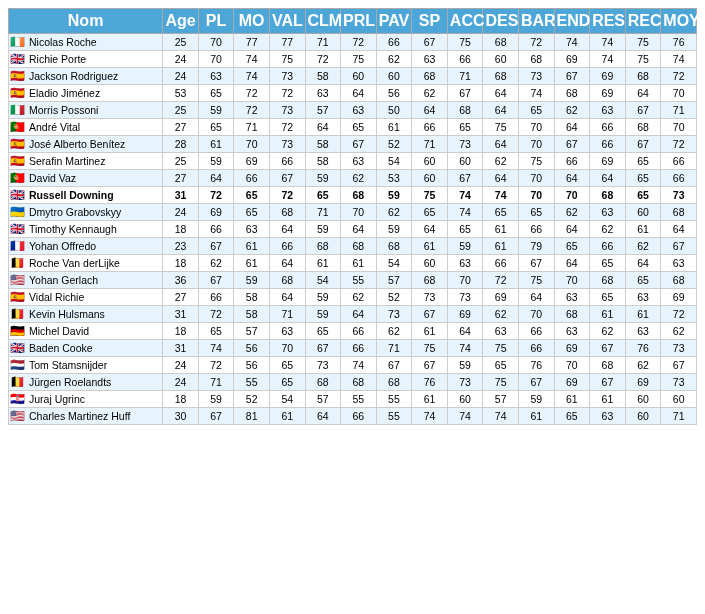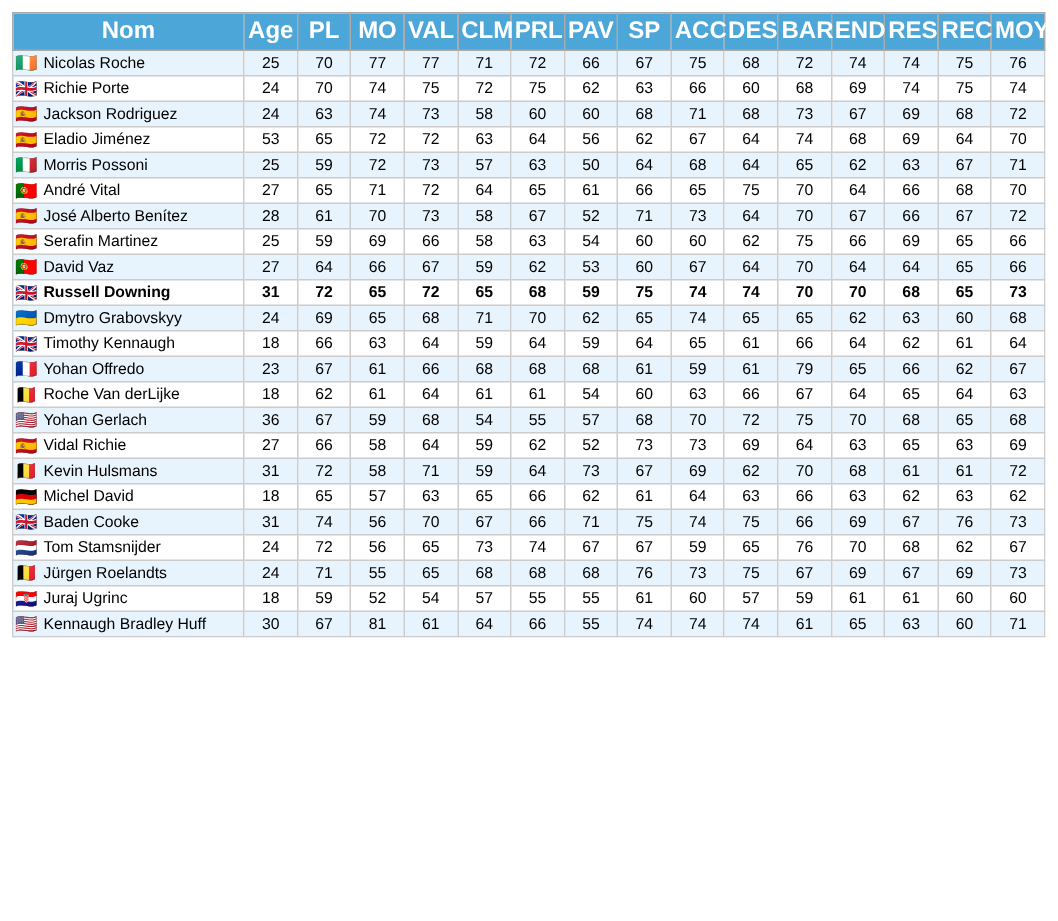--- a/index.html
+++ b/index.html
@@ -513,21 +513,21 @@
           <td>61</td>
           <td>60</td>
           <td>57</td>
           <td>59</td>
           <td>61</td>
           <td>61</td>
           <td>60</td>
           <td>60</td>
         </tr>
         <tr>
-          <td class="name-cell"><span class="flag">🇺🇸</span><span>Kennaugh Bradley Huff</span></td>
+          <td class="name-cell"><span class="flag">🇺🇸</span><span>Charles Martinez Huff</span></td>
           <td>30</td>
           <td>67</td>
           <td>81</td>
           <td>61</td>
           <td>64</td>
           <td>66</td>
           <td>55</td>
           <td>74</td>
           <td>74</td>
           <td>74</td>

